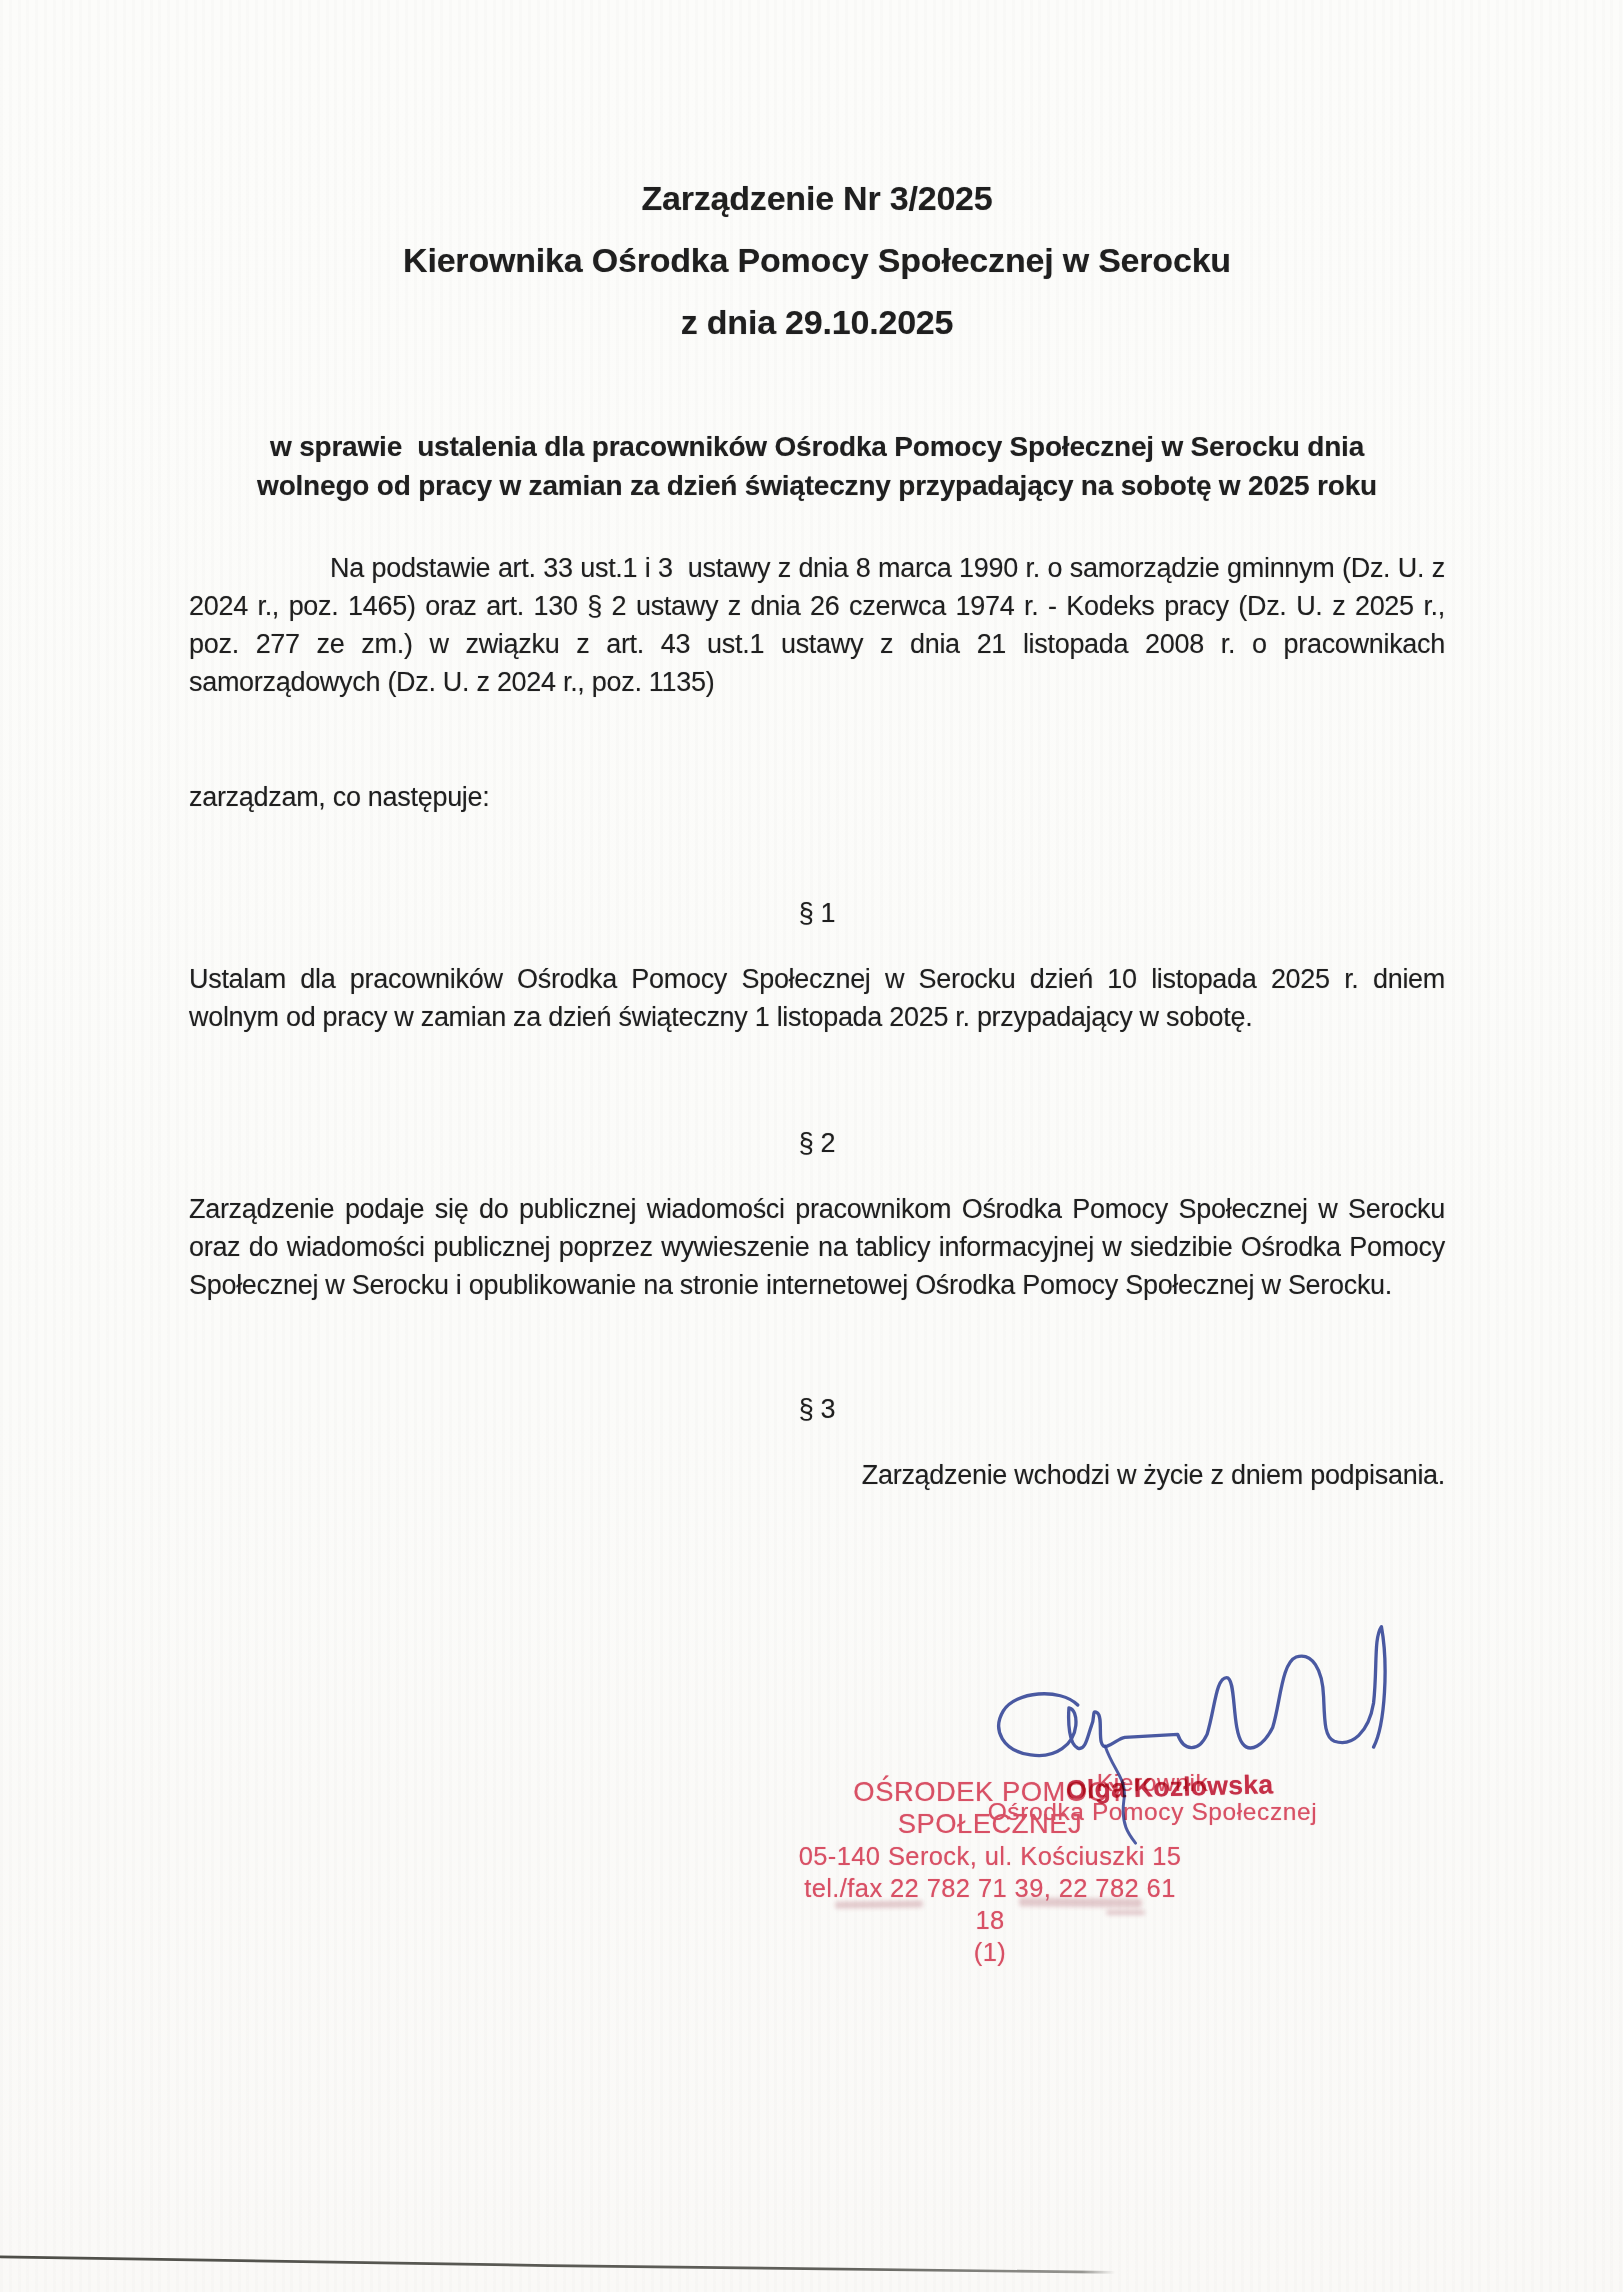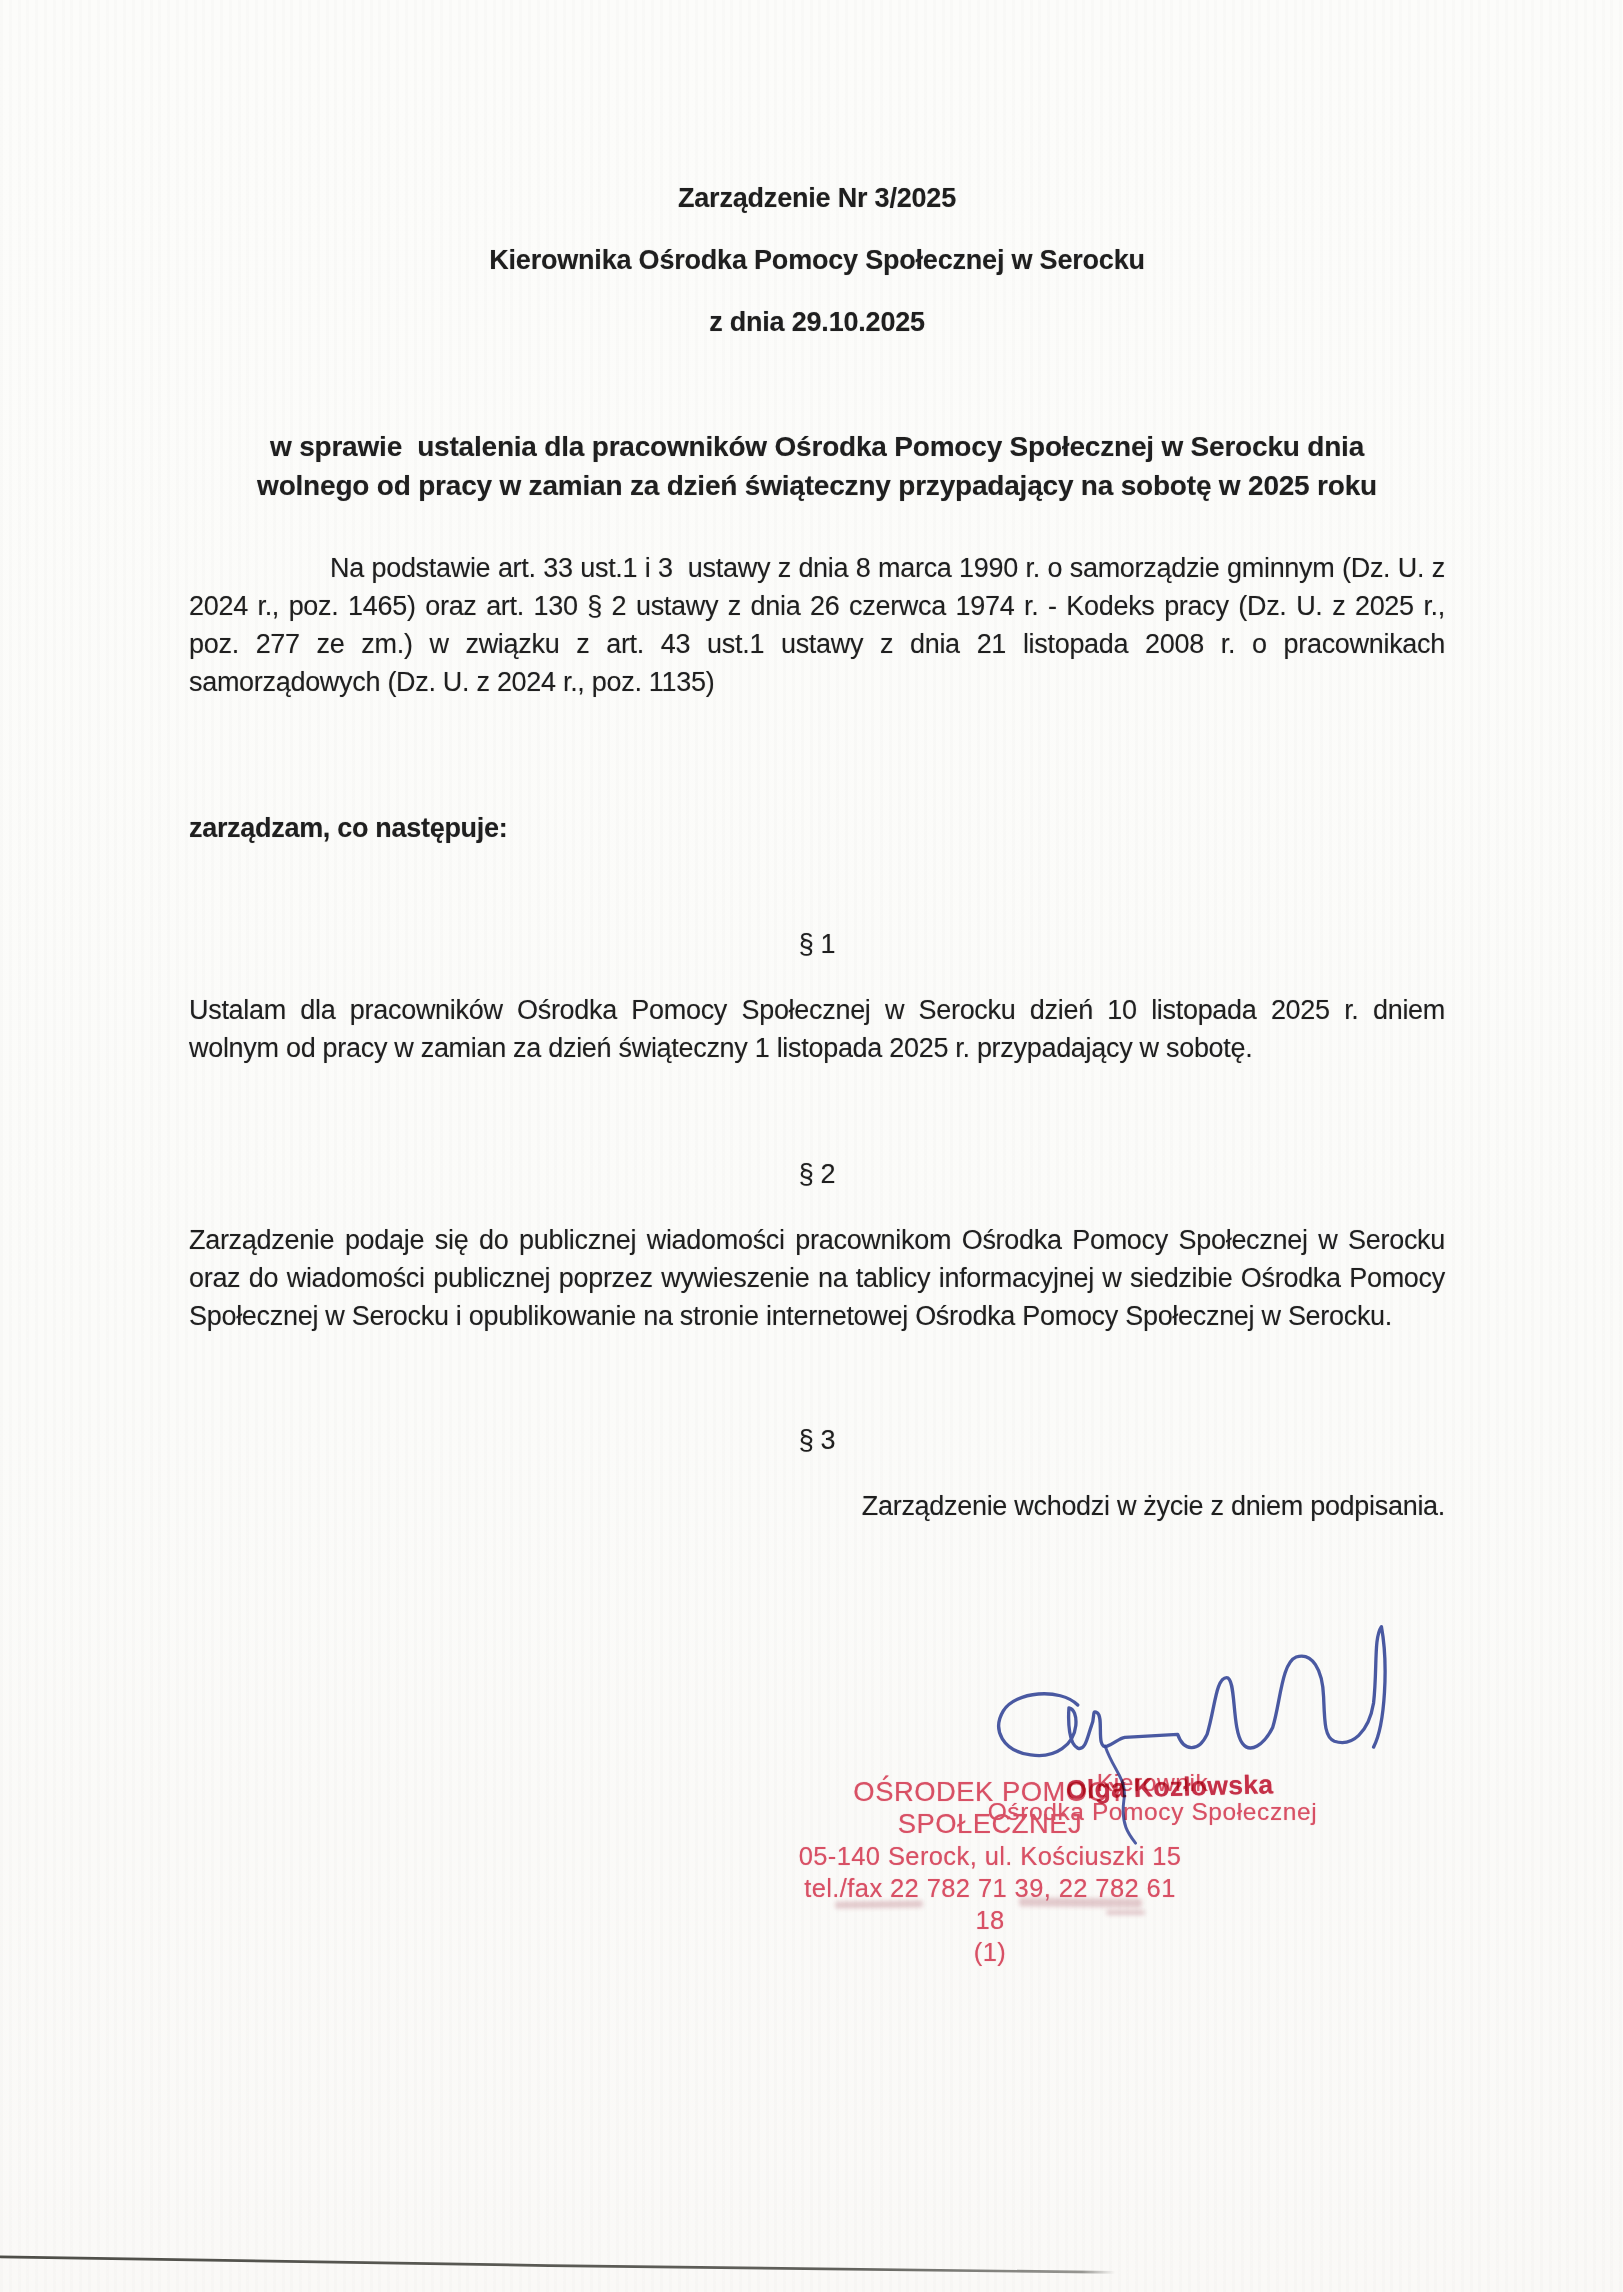--- a/index.html
+++ b/index.html
@@ -14,30 +14,30 @@
     font-family:"Liberation Sans","DejaVu Sans",sans-serif;
     color:#1f1f1f;
   }
   .content{
     position:absolute;left:0;top:0;width:1623px;
     padding:167px 178px 0 189px;
     box-sizing:border-box;
     font-size:27px;line-height:38px;letter-spacing:-0.3px;
     text-shadow:0 0 1px rgba(25,25,25,0.35);
   }
-  .title-block{text-align:center;font-weight:bold;font-size:27px;line-height:62px;letter-spacing:-0.2px;}
+  .title-block{text-align:center;font-weight:bold;font-size:34px;line-height:62px;letter-spacing:-0.2px;}
   .subject{
     margin:74px auto 0 auto;max-width:1166px;
     text-align:center;font-weight:bold;font-size:28px;line-height:39px;letter-spacing:-0.2px;
     white-space:pre-wrap;
   }
   .legal{
     margin-top:44px;text-align:justify;text-indent:141px;white-space:pre-wrap;
   }
-  .ordain{margin-top:108px;font-weight:bold;}
+  .ordain{margin-top:77px;font-weight:normal;}
   .sec-head{text-align:center;}
   .sec-head.s1{margin-top:78px;}
   .sec-head.s2{margin-top:88px;}
   .sec-head.s3{margin-top:86px;}
   .sec-text{margin-top:28px;text-align:justify;white-space:pre-wrap;}
   .sec-text.last{text-align:right;}
 
   
   .stamp{color:#d85065;text-shadow:0 0 1px rgba(216,80,101,0.55);}
   .role-stamp{

